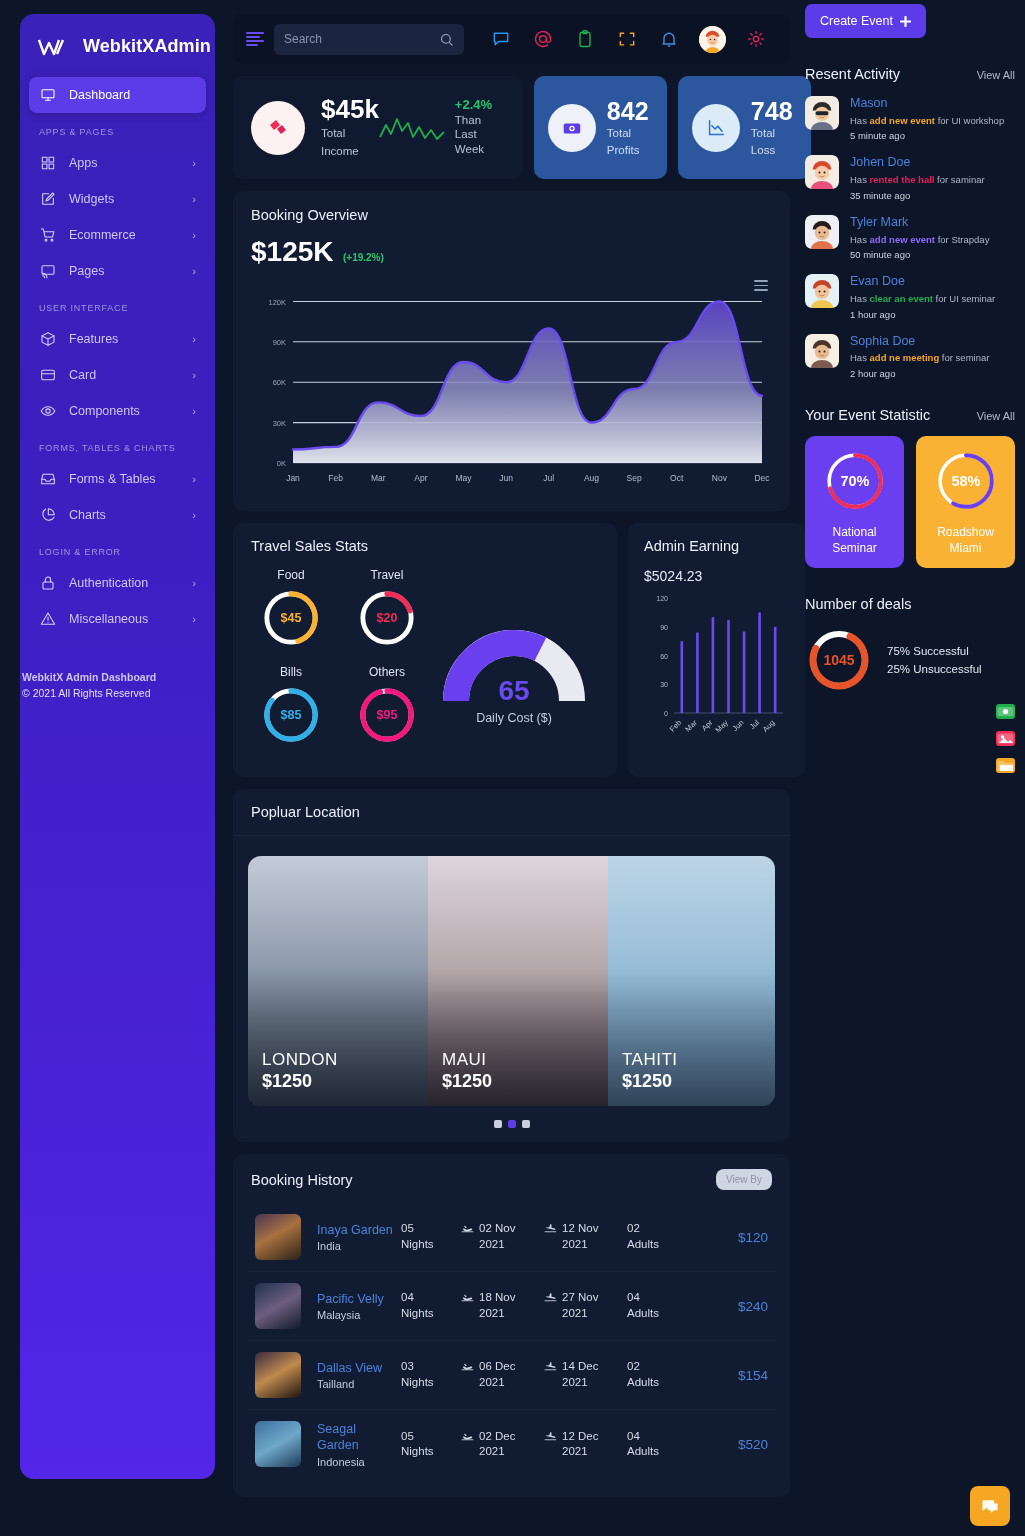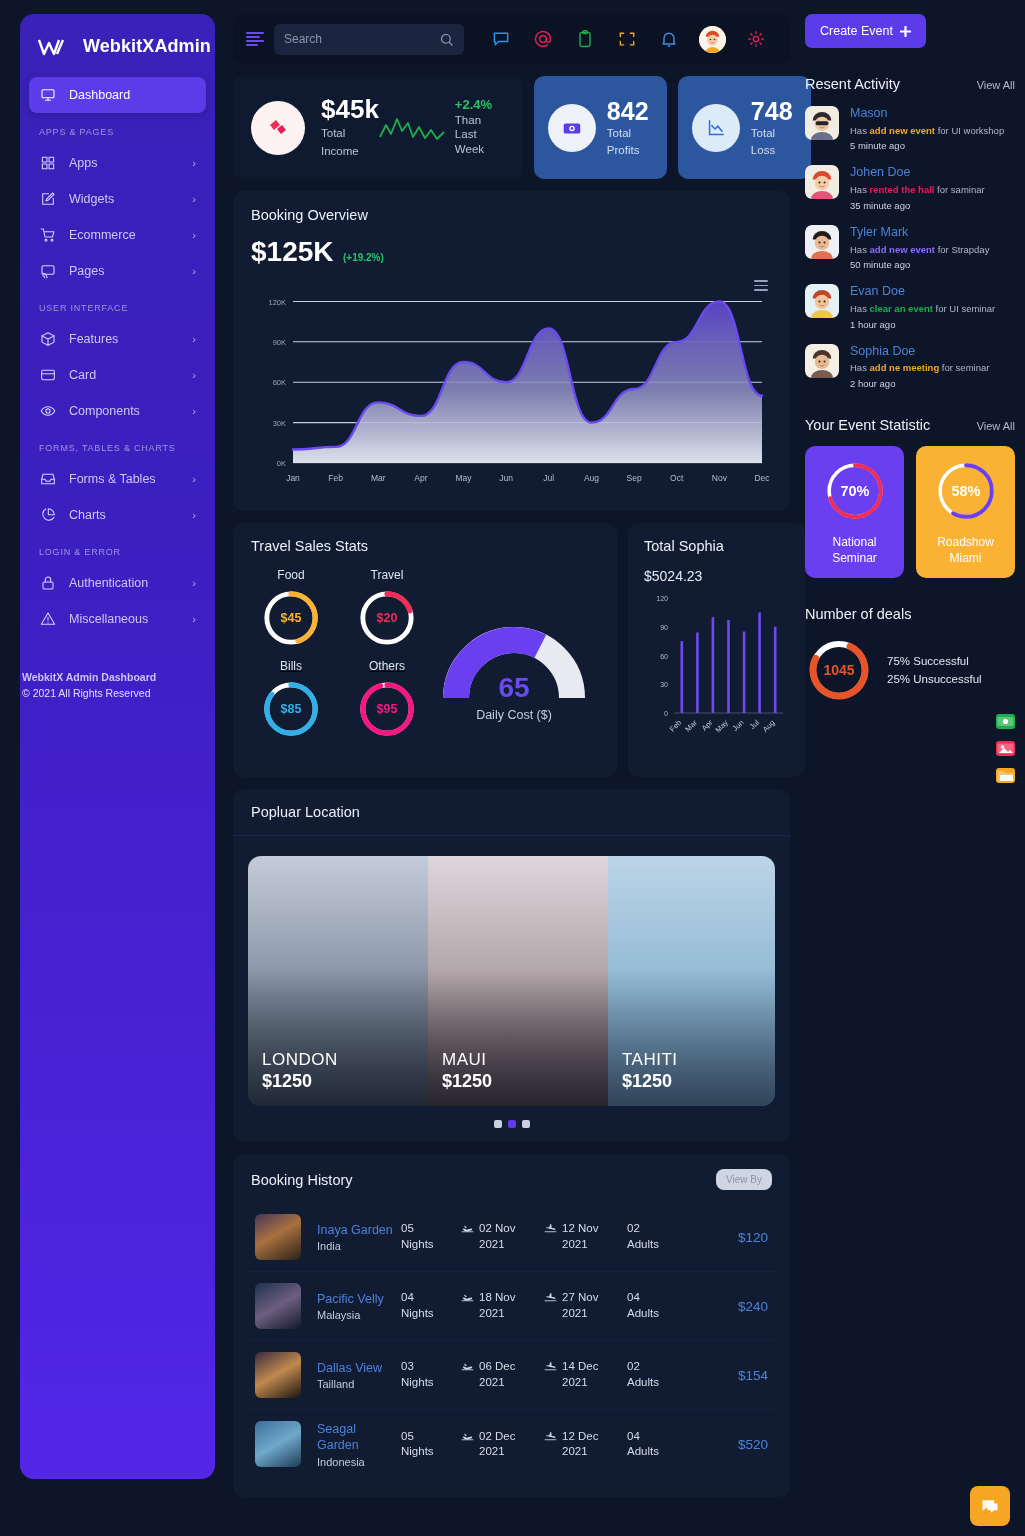--- a/index.html
+++ b/index.html
@@ -141,21 +141,21 @@
   .bh-name .c { font-size: 11px; color: #c3cbdb; margin-top: 2px; }
   .bh-c { font-size: 11.5px; color: #d7dde9; line-height: 1.35; }
   .bh-nights { flex: 0 0 60px; }
   .bh-date { flex: 0 0 83px; display: flex; gap: 5px; }
   .bh-date .dtx { line-height:1.35; }
   .bh-ad { flex: 0 0 68px; }
   .bh-amt { margin-left: auto; font-size: 13.5px; color: #4d82d8; }
   .plane { width: 13px; height: 13px; flex:0 0 13px; margin-top: 1px; }
 
   
-  .right { position: absolute; left: 805px; top: 14px; width: 210px; }
+  .right { position: absolute; left: 805px; top: 4px; width: 210px; }
   .btn-create {
     background: #5b3ce8; color: #fff; border: 0; border-radius: 7px;
     font-size: 12.5px; padding: 10px 15px; cursor: pointer; font-family: inherit;
     display: inline-flex; align-items: center; gap: 7px;
   }
   .sec-head { display: flex; align-items: baseline; margin-top: 28px; }
   .sec-title { font-size: 14.5px; color: #eef2f8; }
   .viewall { margin-left: auto; font-size: 11px; color: #b2bbcd; cursor: pointer; }
   .act { display: flex; gap: 11px; margin-top: 14px; }
   .act-av { width: 34px; height: 34px; border-radius: 7px; flex: 0 0 34px; overflow: hidden; }
@@ -505,21 +505,21 @@
                     <circle cx="30" cy="30" r="25" fill="none" stroke="#ffffff" stroke-width="5"></circle>
                     <circle cx="30" cy="30" r="25" fill="none" stroke="#f9b233" stroke-width="5.4" stroke-linecap="round" stroke-dasharray="70.7 157.1" transform="rotate(-90 30 30)"></circle>
                     <text x="30" y="34" text-anchor="middle" font-size="13" font-weight="bold" fill="#f9b233" font-family="Liberation Sans">$45</text>
                   </svg></div>
                 <div class="donut-cell"><div class="dlab">Travel</div><svg width="58" height="58" viewBox="0 0 60 60">
                     <circle cx="30" cy="30" r="25" fill="none" stroke="#ffffff" stroke-width="5"></circle>
                     <circle cx="30" cy="30" r="25" fill="none" stroke="#ef2d56" stroke-width="5.4" stroke-linecap="round" stroke-dasharray="31.4 157.1" transform="rotate(-90 30 30)"></circle>
                     <text x="30" y="34" text-anchor="middle" font-size="13" font-weight="bold" fill="#ef2d56" font-family="Liberation Sans">$20</text>
                   </svg></div>
               </div>
-              <div class="donut-row" style="margin-top: 8px; text-decoration: underline;">
+              <div class="donut-row" style="margin-top: 14px;">
                 <div class="donut-cell"><div class="dlab">Bills</div><svg width="58" height="58" viewBox="0 0 60 60">
                     <circle cx="30" cy="30" r="25" fill="none" stroke="#ffffff" stroke-width="5"></circle>
                     <circle cx="30" cy="30" r="25" fill="none" stroke="#31b0e8" stroke-width="5.4" stroke-linecap="round" stroke-dasharray="133.5 157.1" transform="rotate(-90 30 30)"></circle>
                     <text x="30" y="34" text-anchor="middle" font-size="13" font-weight="bold" fill="#31b0e8" font-family="Liberation Sans">$85</text>
                   </svg></div>
                 <div class="donut-cell"><div class="dlab">Others</div><svg width="58" height="58" viewBox="0 0 60 60">
                     <circle cx="30" cy="30" r="25" fill="none" stroke="#ffffff" stroke-width="5"></circle>
                     <circle cx="30" cy="30" r="25" fill="none" stroke="#f5197f" stroke-width="5.4" stroke-linecap="round" stroke-dasharray="149.2 157.1" transform="rotate(-90 30 30)"></circle>
                     <text x="30" y="34" text-anchor="middle" font-size="13" font-weight="bold" fill="#f5197f" font-family="Liberation Sans">$95</text>
                   </svg></div>
@@ -530,21 +530,21 @@
                 <path d="M27.0,85.0 A58,58 0 0 1 143.0,85.0" fill="none" stroke="#e9eaf1" stroke-width="26"></path>
                 <path d="M27.0,85.0 A58,58 0 0 1 111.3,33.3" fill="none" stroke="#6a3ff0" stroke-width="26"></path>
               </svg>
             <div class="gauge-num">65</div>
             <div class="gauge-lab">Daily Cost ($)</div>
           </div>
         </div>
       </section>
 
       <section class="card te">
-        <div class="panel-title">Total Sophia</div>
+        <div class="panel-title">Admin Earning</div>
         <div class="te-amt">$5024.23</div>
         <svg id="bar-chart" width="145" height="175" viewBox="0 0 145 175">
             <text x="24" y="132.0" fill="#b2bbcd" font-size="7" text-anchor="end" font-family="Liberation Sans">0</text>
             <text x="24" y="103.3" fill="#b2bbcd" font-size="7" text-anchor="end" font-family="Liberation Sans">30</text>
             <text x="24" y="74.5" fill="#b2bbcd" font-size="7" text-anchor="end" font-family="Liberation Sans">60</text>
             <text x="24" y="45.8" fill="#b2bbcd" font-size="7" text-anchor="end" font-family="Liberation Sans">90</text>
             <text x="24" y="17.0" fill="#b2bbcd" font-size="7" text-anchor="end" font-family="Liberation Sans">120</text>
             <line x1="30" y1="129" x2="139" y2="129" stroke="#5a6party" stroke-width="0"></line>
             <line x1="30" y1="129" x2="139" y2="129" stroke="#47516b" stroke-width="1"></line>
             <rect x="36.5" y="57.1" width="2.6" height="71.9" fill="#6a4bf0"></rect>

